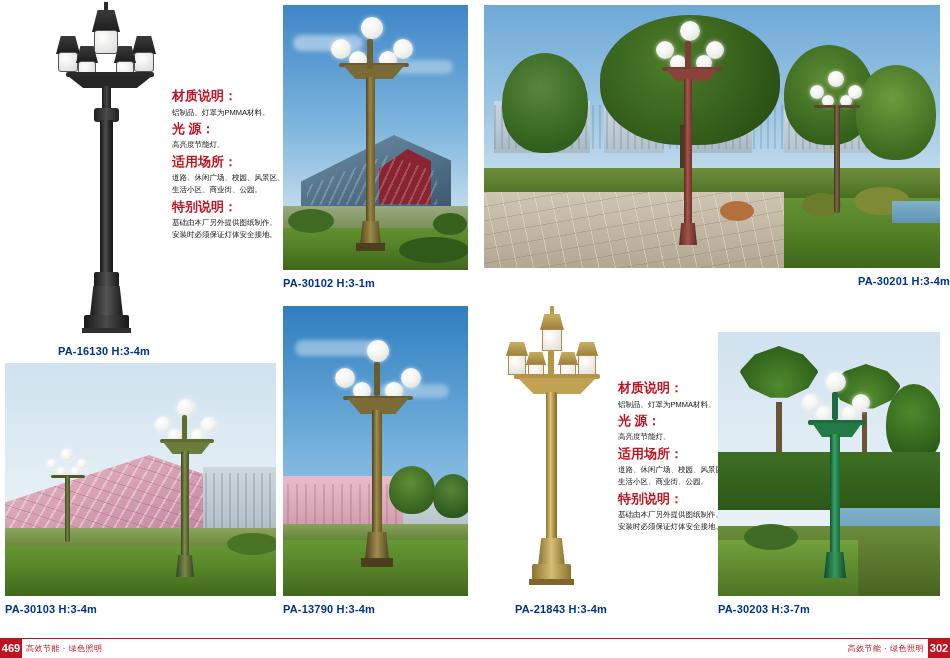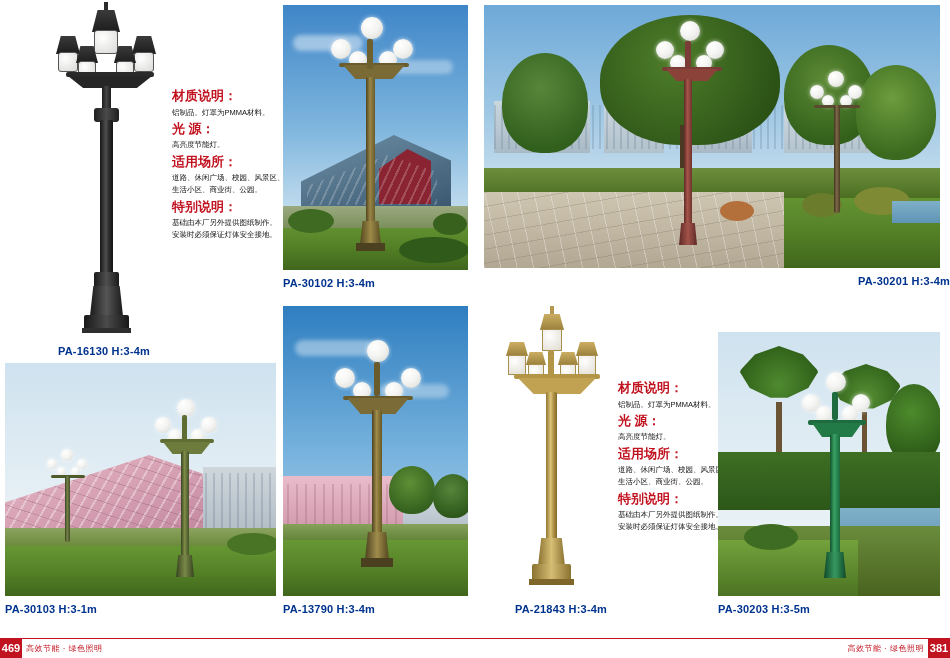--- a/index.html
+++ b/index.html
@@ -152,21 +152,21 @@
       <div class="globe" style="left:66px; top:46px; width:18px; height:18px;"></div>
       <div class="globe" style="left:96px; top:46px; width:18px; height:18px;"></div>
       <div class="arm" style="left:56px; top:58px; width:70px; height:4px; background:#6b5c2e;"></div>
       <div class="arm" style="left:60px; top:60px; width:62px; height:14px; background:#7a6a36; clip-path:polygon(0 0,100% 0,80% 100%,20% 100%);"></div>
       <div class="pole" style="left:84px; top:34px; width:6px; height:30px; background:#6f6030;"></div>
       <div class="pole" style="left:83px; top:72px; width:9px; height:148px; background:linear-gradient(90deg,#4f441f,#9a8647 45%,#6a5b2b);"></div>
       <div class="base" style="left:77px; top:216px; width:21px; height:24px; background:linear-gradient(90deg,#54481f,#9c8948,#5a4d22); clip-path:polygon(12% 0,88% 0,100% 100%,0 100%);"></div>
       <div style="position:absolute; left:73px; top:238px; width:29px; height:8px; background:#4b4020;"></div>
     </div>
   </div>
-  <div class="cap" style="left:283px; top:277px;">PA-30102 H:3-4m</div>
+  <div class="cap" style="left:283px; top:277px;">PA-30102 H:3-1m</div>
 
   <div class="photo" style="left:484px; top:5px; width:456px; height:263px;">
     <div class="sky-b"></div>
 
     <div class="bldg" style="left:10px; top:96px; width:96px; height:52px; background:linear-gradient(180deg,#c9d6de,#a9bac6);"></div>
     <div class="bldg" style="left:120px; top:84px; width:60px; height:64px; background:linear-gradient(180deg,#d4dde4,#b2c1cb);"></div>
     <div class="bldg" style="left:196px; top:100px; width:72px; height:48px; background:linear-gradient(180deg,#cdd9e1,#a8b8c4);"></div>
     <div class="bldg" style="left:300px; top:90px; width:110px; height:58px; background:linear-gradient(180deg,#d6dfe5,#b4c3cd);"></div>
     <div style="position:absolute; left:10px; top:100px; width:400px; height:44px; background:repeating-linear-gradient(90deg, rgba(90,120,140,0.25) 0 2px, rgba(0,0,0,0) 2px 7px);"></div>
 
@@ -242,21 +242,21 @@
     <div class="lamp" style="left:0; top:0; width:271px; height:233px;">
       <div class="globe" style="left:56px; top:86px; width:12px; height:12px;"></div>
       <div class="globe" style="left:42px; top:96px; width:10px; height:10px;"></div>
       <div class="globe" style="left:72px; top:96px; width:10px; height:10px;"></div>
       <div class="globe" style="left:52px; top:104px; width:9px; height:9px;"></div>
       <div class="globe" style="left:66px; top:104px; width:9px; height:9px;"></div>
       <div class="arm" style="left:46px; top:112px; width:34px; height:3px; background:#4e5a2a;"></div>
       <div class="pole" style="left:60px; top:113px; width:5px; height:66px; background:linear-gradient(90deg,#39431f,#76824a 45%,#414c25);"></div>
     </div>
   </div>
-  <div class="cap" style="left:5px; top:603px;">PA-30103 H:3-1m</div>
+  <div class="cap" style="left:5px; top:603px;">PA-30103 H:3-4m</div>
 
   <div class="photo" style="left:283px; top:306px; width:185px; height:290px;">
     <div class="sky-d"></div>
     <div style="position:absolute; left:12px; top:34px; width:80px; height:16px; background:rgba(255,255,255,0.40); border-radius:12px; filter:blur(2px);"></div>
     <div style="position:absolute; left:96px; top:78px; width:70px; height:14px; background:rgba(255,255,255,0.35); border-radius:12px; filter:blur(2px);"></div>
 
     <div class="bldg" style="left:0; top:170px; width:120px; height:58px; background:linear-gradient(180deg,#e9bccb,#cf97ab);"></div>
     <div style="position:absolute; left:4px; top:178px; width:112px; height:40px; background:repeating-linear-gradient(90deg, rgba(150,95,115,0.28) 0 2px, rgba(0,0,0,0) 2px 9px);"></div>
     <div class="bldg" style="left:120px; top:182px; width:66px; height:46px; background:linear-gradient(180deg,#d4dde3,#b0bcc6);"></div>
 
@@ -349,23 +349,23 @@
       <div class="globe" style="left:134px; top:62px; width:18px; height:18px;"></div>
       <div class="globe" style="left:98px; top:74px; width:16px; height:16px;"></div>
       <div class="globe" style="left:124px; top:74px; width:16px; height:16px;"></div>
       <div class="arm" style="left:90px; top:88px; width:58px; height:5px; background:#1d6b3e;"></div>
       <div class="arm" style="left:94px; top:91px; width:50px; height:14px; background:#227a47; clip-path:polygon(0 0,100% 0,80% 100%,20% 100%);"></div>
       <div class="pole" style="left:114px; top:60px; width:6px; height:28px; background:#1d6b3e;"></div>
       <div class="pole" style="left:112px; top:102px; width:10px; height:122px; background:linear-gradient(90deg,#11512d,#39a265 42%,#1a6b3d);"></div>
       <div class="base" style="left:106px; top:220px; width:22px; height:26px; background:linear-gradient(90deg,#10492a,#36995f,#10492a); clip-path:polygon(12% 0,88% 0,100% 100%,0 100%);"></div>
     </div>
   </div>
-  <div class="cap" style="left:718px; top:603px;">PA-30203 H:3-5m</div>
+  <div class="cap" style="left:718px; top:603px;">PA-30203 H:3-7m</div>
 
   <div class="footer">
     <div class="foot-rule" style="left:0; width:950px;"></div>
     <div class="foot-num" style="left:0;">469</div>
     <div class="foot-txt" style="left:26px;">高效节能 · 绿色照明</div>
-    <div class="foot-num" style="right:0;">381</div>
+    <div class="foot-num" style="right:0;">302</div>
     <div class="foot-txt" style="right:26px;">高效节能 · 绿色照明</div>
   </div>
 
 </div>
 
 </body></html>

